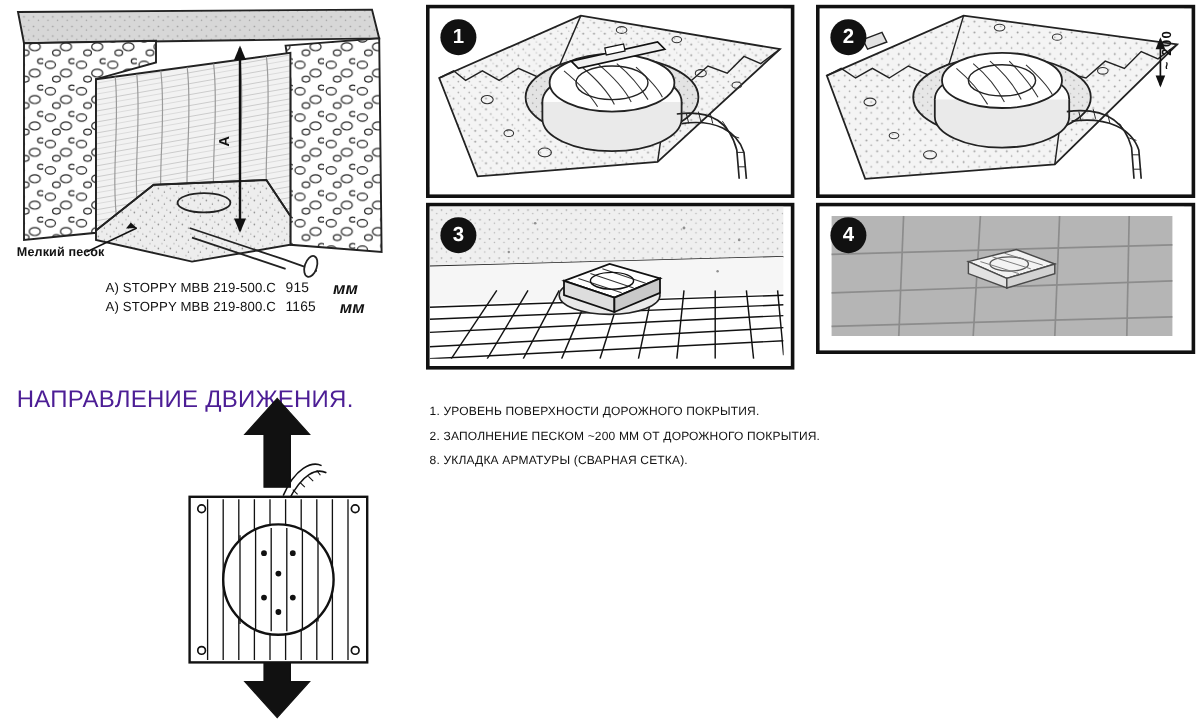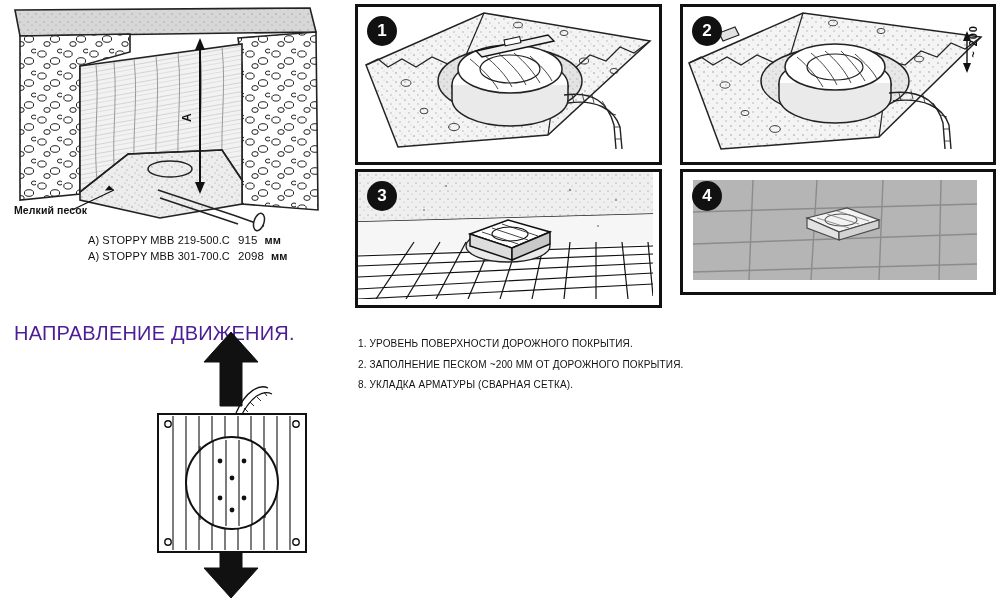--- a/index.html
+++ b/index.html
@@ -39,21 +39,21 @@
     line-height: 16px;
     letter-spacing: 0.1px;
   }
   .cap-row {
     display: flex;
     align-items: flex-end;
     white-space: nowrap;
   }
   .cap-model { width: 150px; }
   .cap-val { font-weight: normal; font-size: 11.5px; }
-  .cap-unit { font-weight: bold; font-size: 11px; margin-left: 7px; }
+  .cap-unit { font-weight: bold; font-size: 14px; margin-left: 20px; font-style: italic; }
 
   .sand-label {
     position: absolute;
     left: 14px;
     top: 204px;
     font-size: 10.5px;
     letter-spacing: .1px;
     font-weight: bold;
   }
 
@@ -210,22 +210,22 @@
 
   <div class="sand-label">Мелкий песок</div>
 
   <div class="cap-block">
     <div class="cap-row">
       <span class="cap-model">A) STOPPY MBB 219-500.C</span>
       <span class="cap-val">915</span>
       <span class="cap-unit">мм</span>
     </div>
     <div class="cap-row">
-      <span class="cap-model">A) STOPPY MBB 301-700.C</span>
-      <span class="cap-val">2098</span>
+      <span class="cap-model">A) STOPPY MBB 219-800.C</span>
+      <span class="cap-val">1165</span>
       <span class="cap-unit">мм</span>
     </div>
   </div>
 
   <div id="direction-title">НАПРАВЛЕНИЕ ДВИЖЕНИЯ.</div>
 
   <div id="direction-figure">
     <svg width="230" height="275" viewBox="0 0 230 275">
 
       <path d="M100 78 L100 34 L84 34 L111 4 L138 34 L122 34 L122 78 Z" fill="#111" stroke="#111" stroke-width="1"></path>

